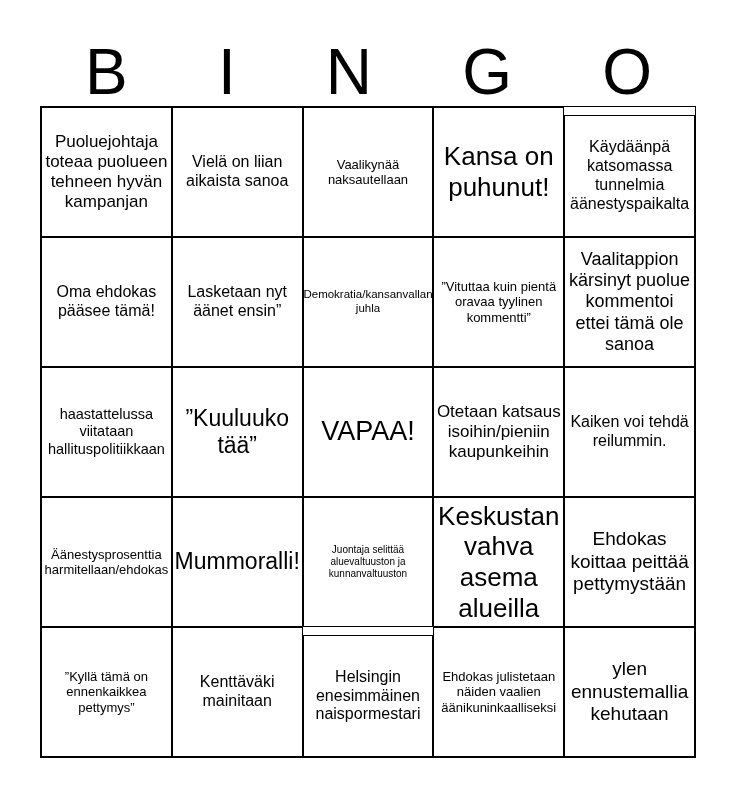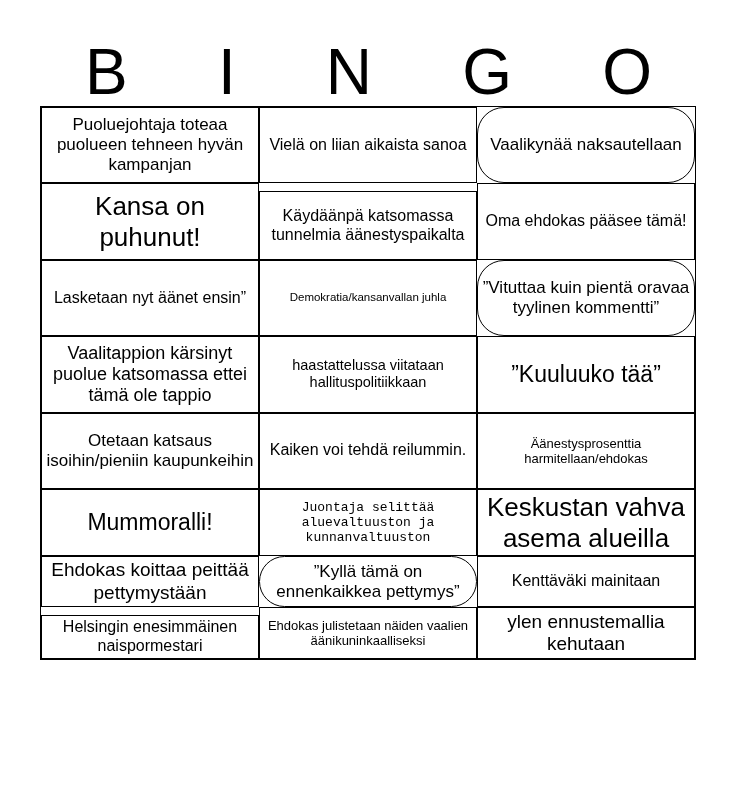--- a/index.html
+++ b/index.html
@@ -18,48 +18,48 @@
     display:flex;
     justify-content:space-between;
     font-size:64px;
     font-weight:400;
     line-height:1;
     color:#000000;
   }
   .grid{
     position:absolute;
     left:40px;top:106px;
-    width:656px;height:554px;
+    width:656px;height:652px;
     display:grid;
-    grid-template-columns:repeat(3,1fr);
+    grid-template-columns:repeat(5,1fr);
     grid-template-rows:repeat(5,1fr);
     border:1px solid #000;
     box-sizing:border-box;
     background:#fff;
   }
   .cell{
     border:1px solid #000;
     box-sizing:border-box;
     display:flex;
     align-items:center;
     justify-content:center;
     text-align:center;
     padding:2px;
     line-height:1.18;
     overflow:hidden;
     word-break:normal;
   }
   .fs11{font-size:11.5px;text-align:center;}
   .fs13{font-size:13px;}
   .fs14{font-size:14.5px;}
-  .fs15{font-size:13px;font-family:Liberation Mono, monospace;}
+  .fs15{font-size:10px;}
   .fs16{font-size:16px;margin-top:8px;}
   .fs17{font-size:17px;}
   .fs18{font-size:18px;}
-  .fs19{font-size:17px;border-radius:27px;}
+  .fs19{font-size:13px;}
   .fs20{font-size:19px;}
   .fs23{font-size:23px;}
   .fs24{font-size:16px;}
   .fs26{font-size:26px;}
   .fs27{font-size:27px;}
 </style>
 </head>
 <body>
 
 <div class="page">
@@ -76,24 +76,25 @@
     <div class="cell fs17">Puoluejohtaja toteaa puolueen tehneen hyvän kampanjan</div>
     <div class="cell fs24">Vielä on liian aikaista sanoa</div>
     <div class="cell fs19">Vaalikynää naksautellaan</div>
     <div class="cell fs26">Kansa on puhunut!</div>
     <div class="cell fs16">Käydäänpä katsomassa tunnelmia äänestyspaikalta</div>
 
     <div class="cell fs24">Oma ehdokas pääsee tämä!</div>
     <div class="cell fs24">Lasketaan nyt äänet ensin”</div>
     <div class="cell fs11">Demokratia/kansanvallan juhla</div>
     <div class="cell fs19">”Vituttaa kuin pientä oravaa tyylinen kommentti”</div>
-    <div class="cell fs18">Vaalitappion kärsinyt puolue katsomassa ettei tämä ole tappio</div>
+    <div class="cell fs18">Vaalitappion kärsinyt puolue kommentoi ettei tämä ole sanoa</div>
 
     <div class="cell fs14">haastattelussa viitataan hallituspolitiikkaan</div>
     <div class="cell fs23">”Kuuluuko tää”</div>
+    <div class="cell fs27">VAPAA!</div>
     <div class="cell fs17">Otetaan katsaus isoihin/pieniin kaupunkeihin</div>
     <div class="cell fs24">Kaiken voi tehdä reilummin.</div>
 
     <div class="cell fs13">Äänestysprosenttia harmitellaan/ehdokas</div>
     <div class="cell fs23">Mummoralli!</div>
     <div class="cell fs15">Juontaja selittää aluevaltuuston ja kunnanvaltuuston</div>
     <div class="cell fs26">Keskustan vahva asema alueilla</div>
     <div class="cell fs20">Ehdokas koittaa peittää pettymystään</div>
 
     <div class="cell fs19">”Kyllä tämä on ennenkaikkea pettymys”</div>

